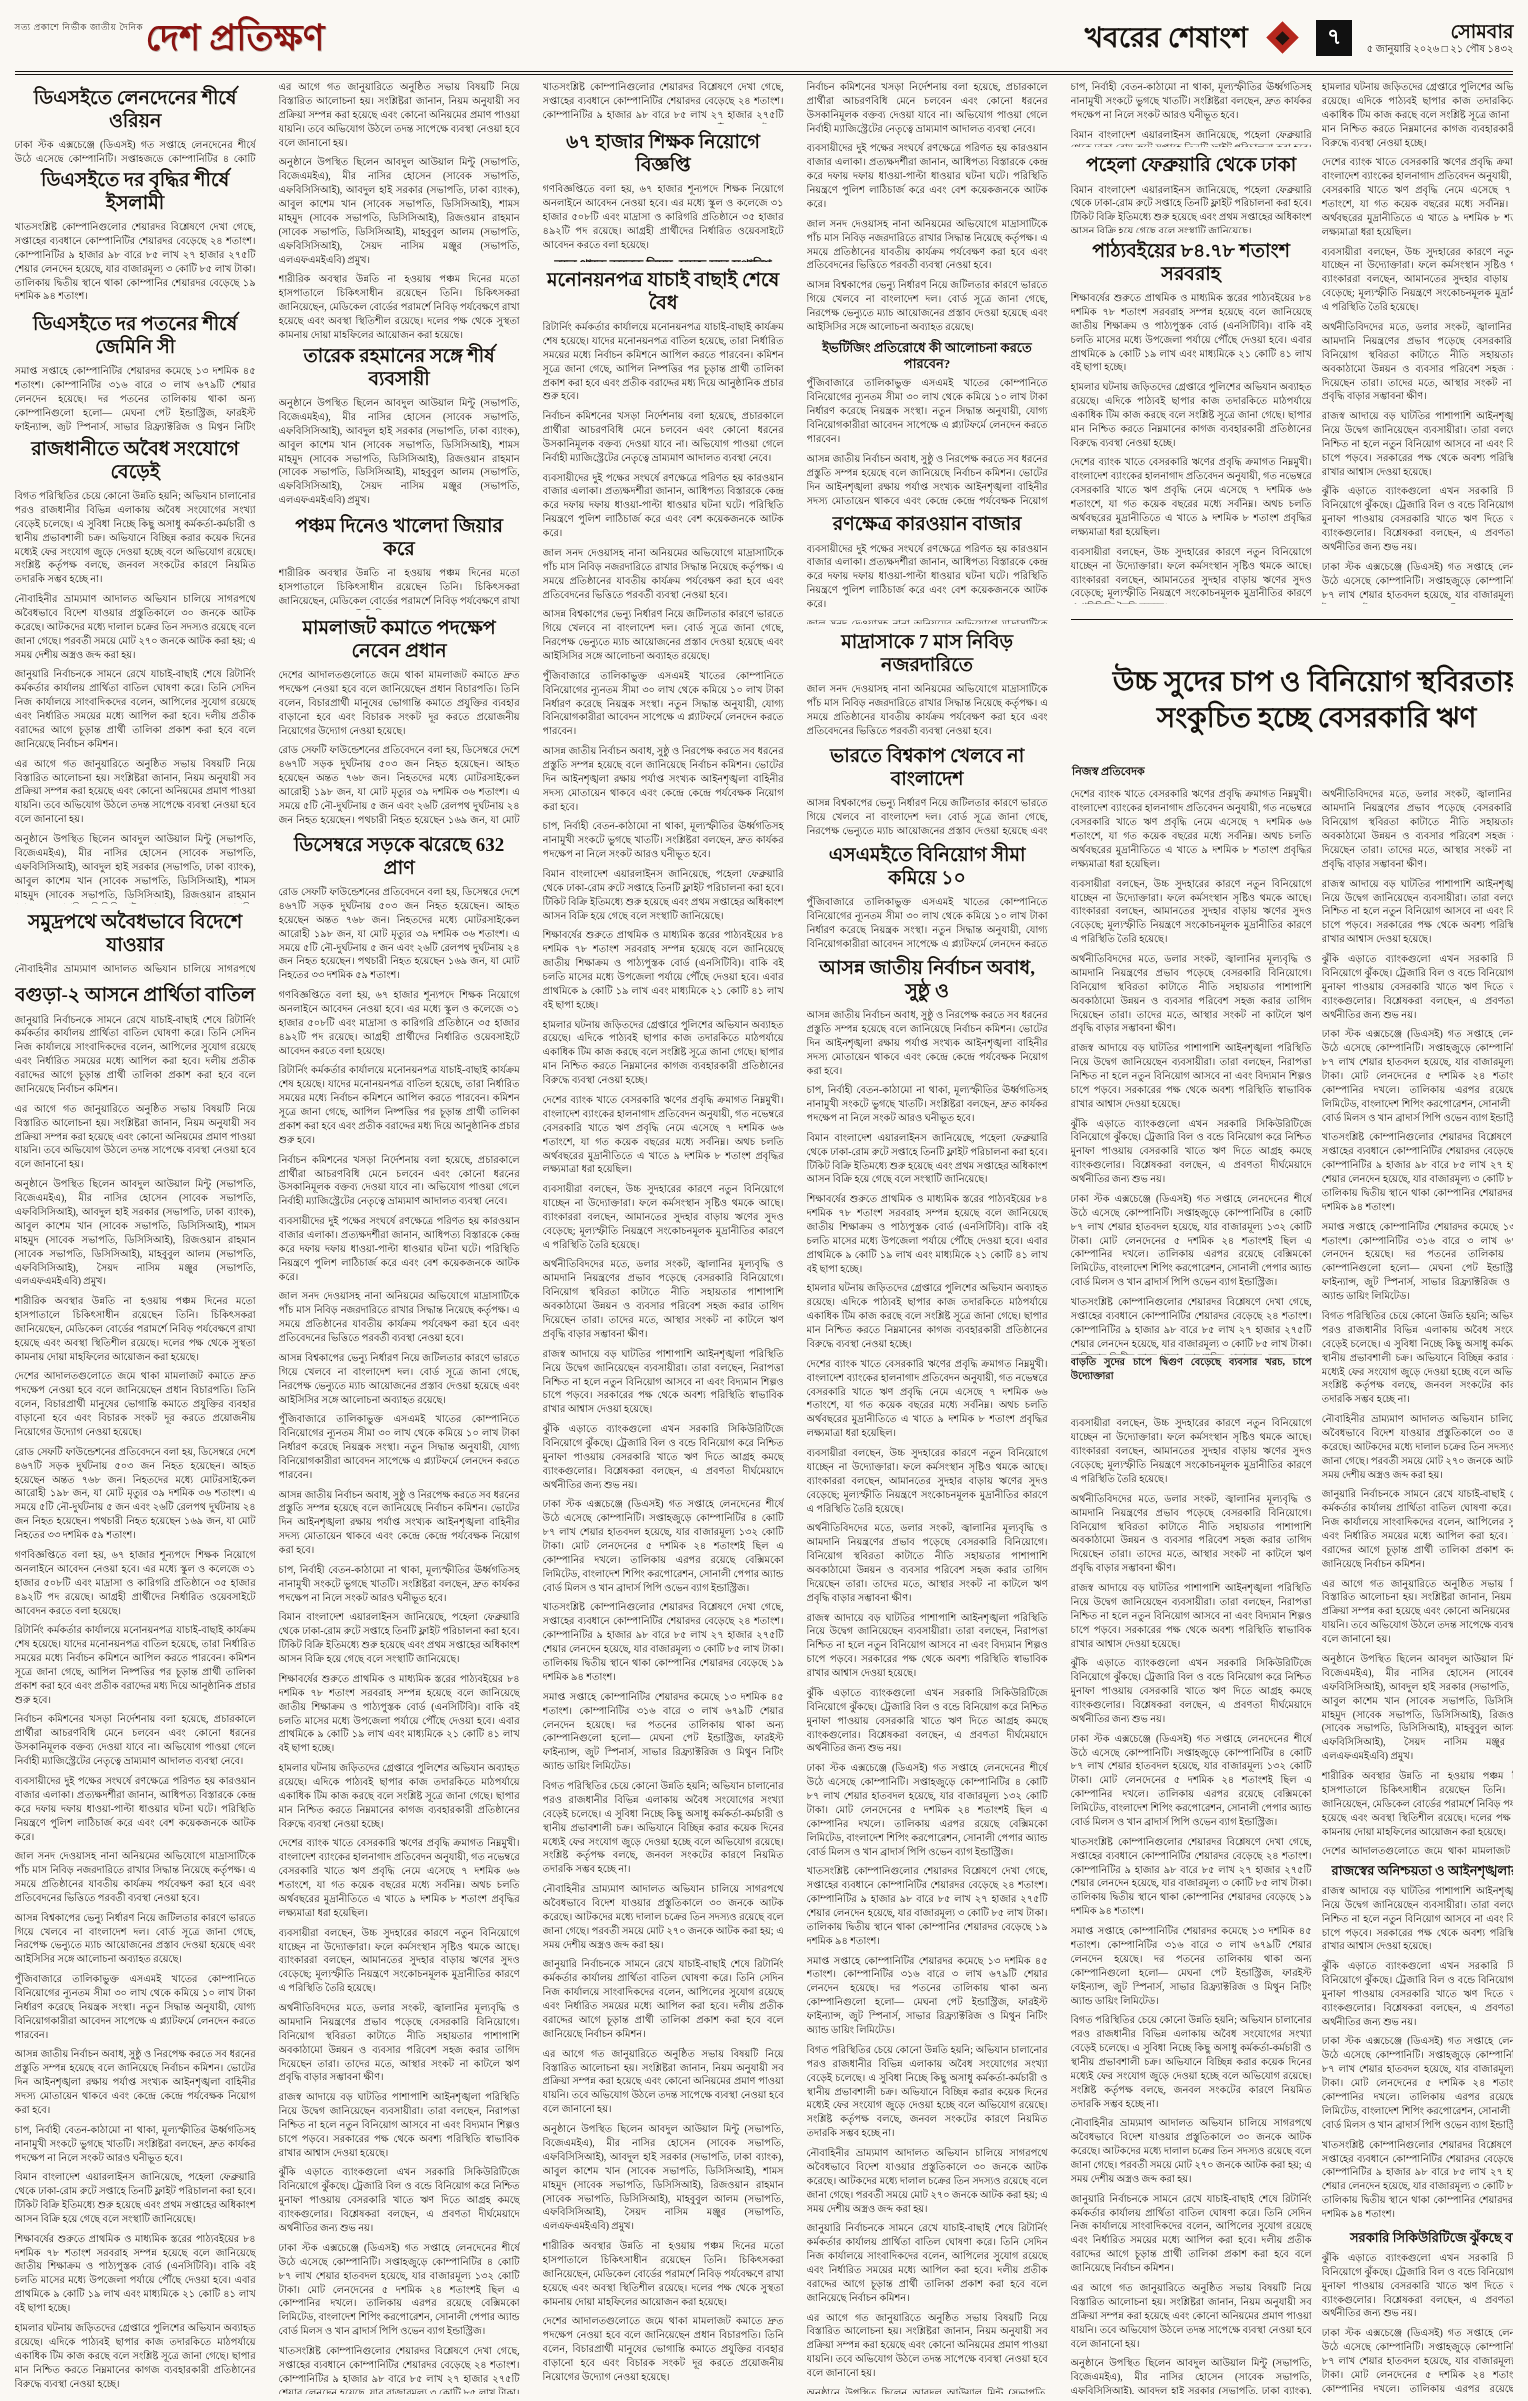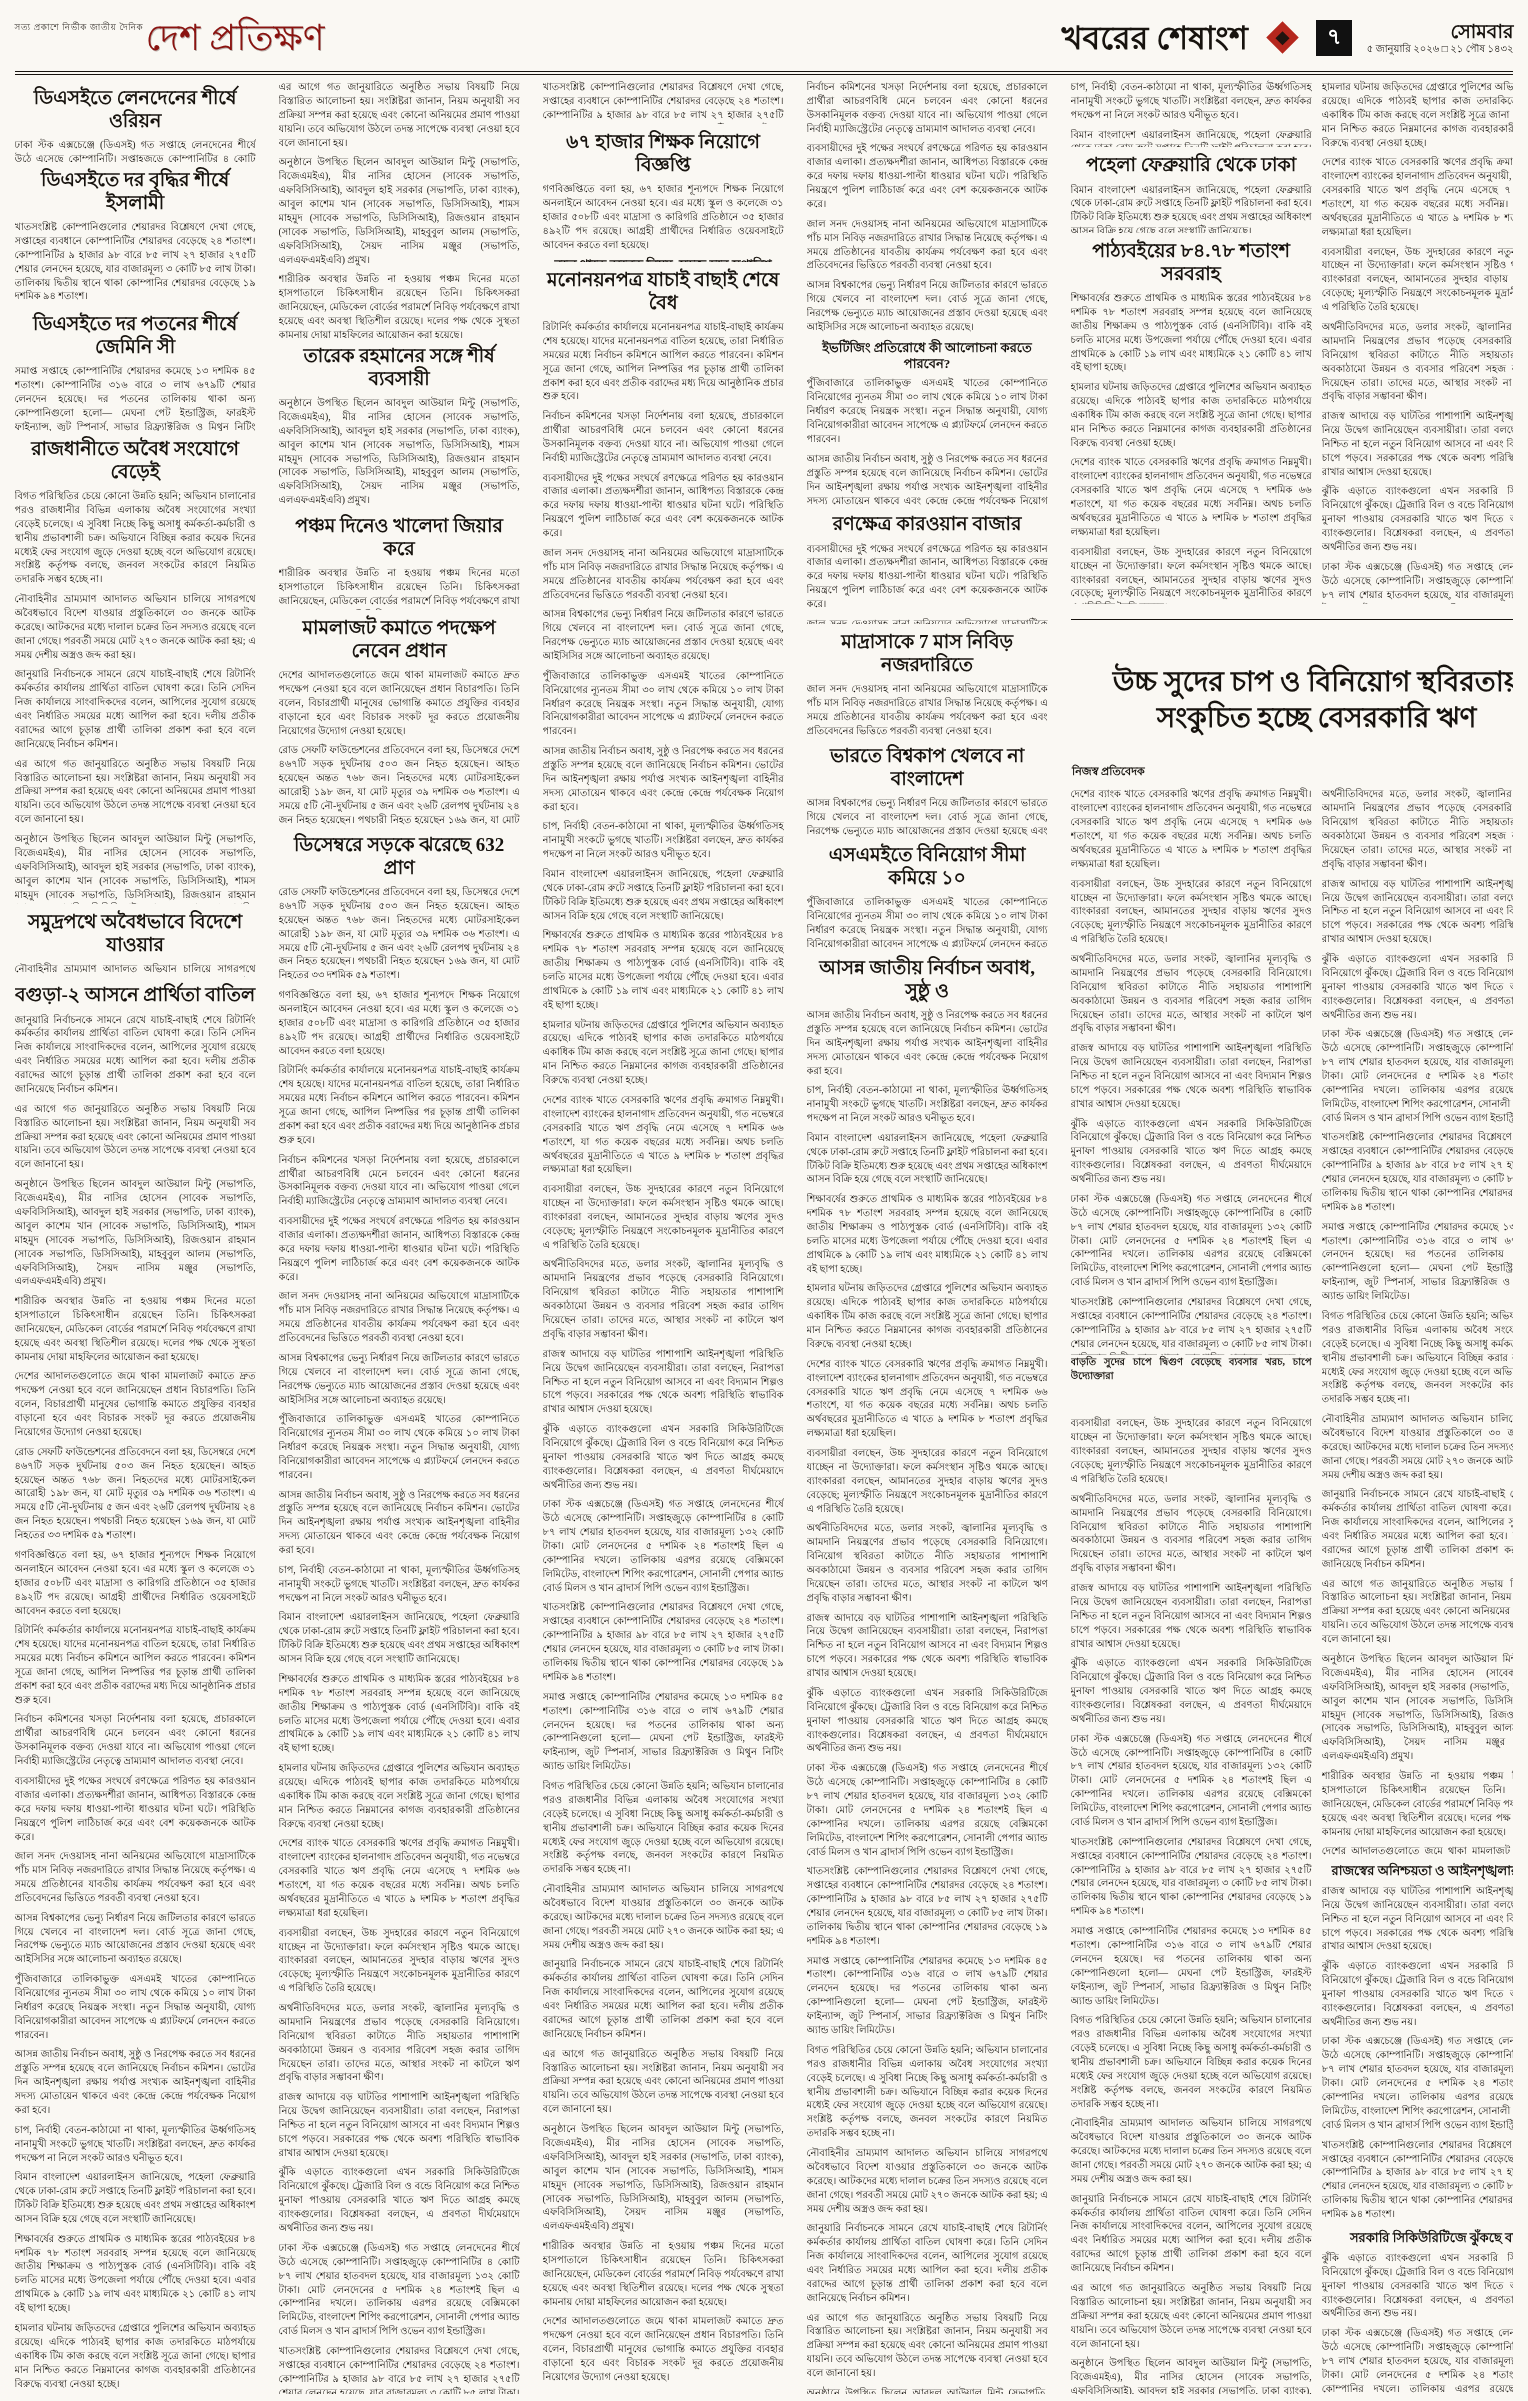--- a/index.html
+++ b/index.html
@@ -3,24 +3,24 @@
 <meta charset="utf-8">
 <style>
   html,body{margin:0;padding:0;background:#e8e6e0;}
   .page{width:1528px;height:2401px;position:relative;background:var(--paper,#faf8f3);
         color:var(--ink,#17130e);font-family:"Liberation Serif","DejaVu Serif","DejaVu Sans",serif;
         box-sizing:border-box;overflow:hidden;}
   
   .hdr{position:absolute;top:7.3px;left:14.6px;right:14.6px;height:61px;display:flex;align-items:center;}
   .masthead{display:flex;flex-direction:row;align-items:flex-start;gap:2.2px;}
   .masthead .tag{font-size:8.7px;letter-spacing:0.7px;color:#3a3530;}
-  .masthead .name{font-size:36px;font-weight:normal;color:var(--masthead,#8a1310);line-height:1;
+  .masthead .name{font-size:36px;font-weight:bold;color:var(--masthead,#8a1310);line-height:1;
                   text-shadow:0.7px 0.7px 0 rgba(40,10,5,.3);}
   .hdr-spacer{flex:1;}
-  .section-title{font-size:32px;font-weight:bold;line-height:1;margin-right:20.4px;}
+  .section-title{font-size:28px;font-weight:bold;line-height:1;margin-right:20.4px;}
   .emblem{width:23px;height:23px;background:var(--emblem,#b5271d);transform:rotate(45deg);
           margin:0 22px 0 2.9px;position:relative;flex:0 0 auto;}
   .emblem::after{content:"";position:absolute;inset:6.5px;background:#20140f;}
   .page-badge{width:36px;height:36px;background:var(--badge-bg,#111);color:var(--badge-fg,#fff);
               font-size:22px;font-weight:bold;display:flex;align-items:center;justify-content:center;
               margin-right:14.6px;flex:0 0 auto;}
   .day-date{text-align:right;line-height:1.25;}
   .day-date .weekday{font-size:19px;font-weight:bold;}
   .day-date .date{font-size:10px;}
   .hdr-rule{position:absolute;top:71px;left:14.6px;right:14.6px;border-top:1.5px solid #17130e;

